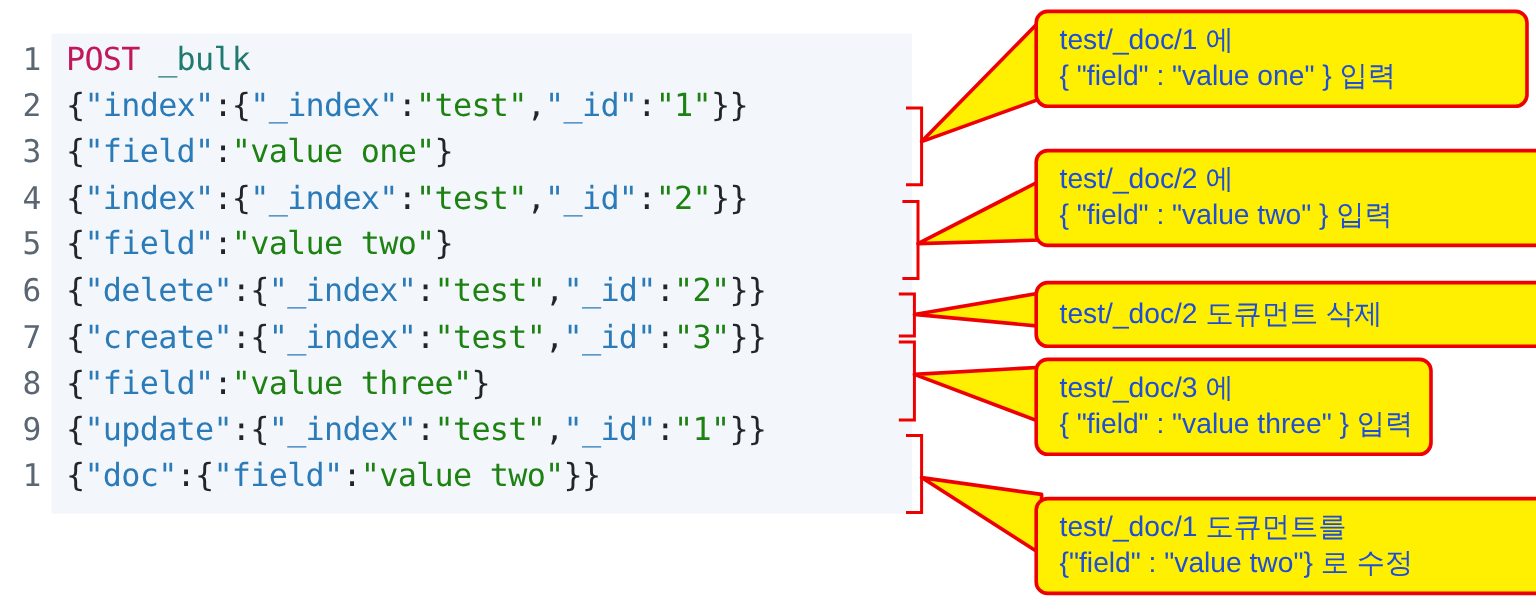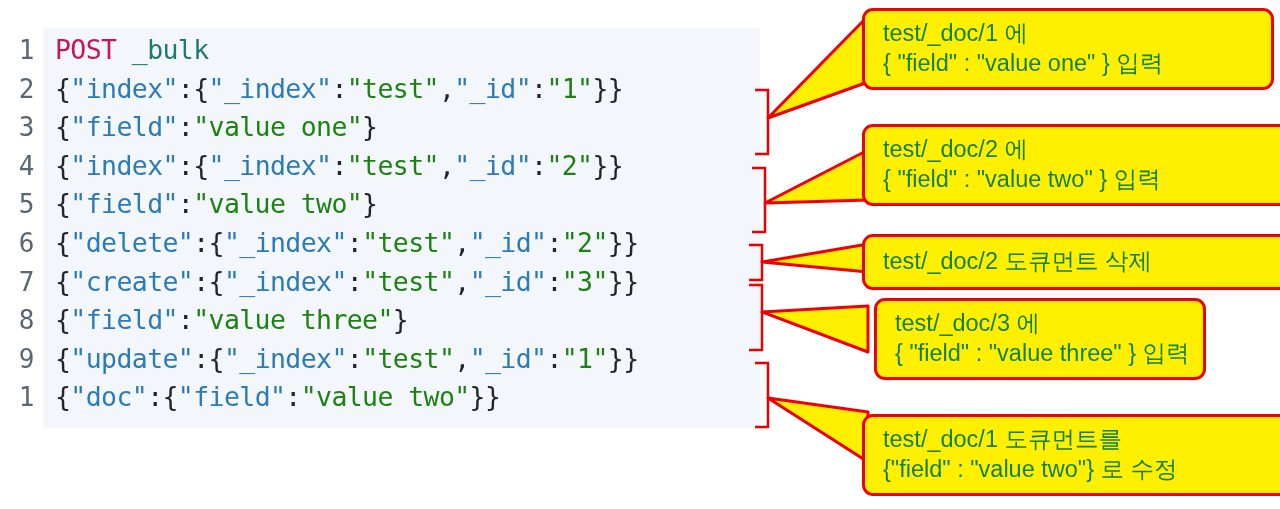--- a/index.html
+++ b/index.html
@@ -73,21 +73,21 @@
   
   .callout {
     position: absolute;
     background: #ffef00;
     border: 3px solid #ee0000;
     border-radius: 11px;
     padding: 7px 14px 9px 18px;
     font-family: "Liberation Sans", sans-serif;
     font-size: 23.5px;
     line-height: 1.28;
-    color: #15803d;
+    color: #1d4ed8;
     z-index: 5;
     white-space: nowrap;
   }
 
   .callout .cline { display: block; }
 
   
   #tails {
     position: absolute;
     left: 0; top: 0;
@@ -171,21 +171,21 @@
 
   <div class="callout" style="left:862px; top:124px; width:457px;">
     <span class="cline">test/_doc/2 에</span>
     <span class="cline">{ "field" : "value two" } 입력</span>
   </div>
 
   <div class="callout" style="left:862px; top:234px; width:494px; padding-top:9px; padding-bottom:11px;">
     <span class="cline">test/_doc/2 도큐먼트 삭제</span>
   </div>
 
-  <div class="callout" style="left:862px; top:298px; width:332px;margin-left:12px;">
+  <div class="callout" style="left:862px; top:298px; width:332px;">
     <span class="cline">test/_doc/3 에</span>
     <span class="cline">{ "field" : "value three" } 입력</span>
   </div>
 
   <div class="callout" style="left:862px; top:414px; width:448px;">
     <span class="cline">test/_doc/1 도큐먼트를</span>
     <span class="cline">{"field" : "value two"} 로 수정</span>
   </div>
 
 </div>

